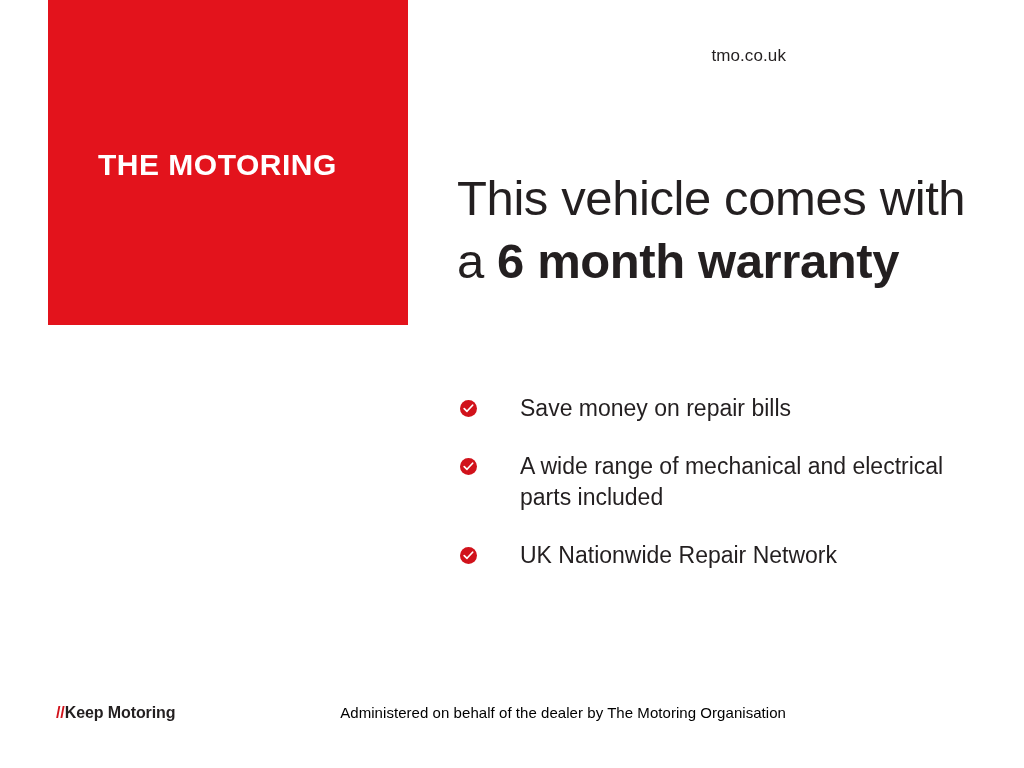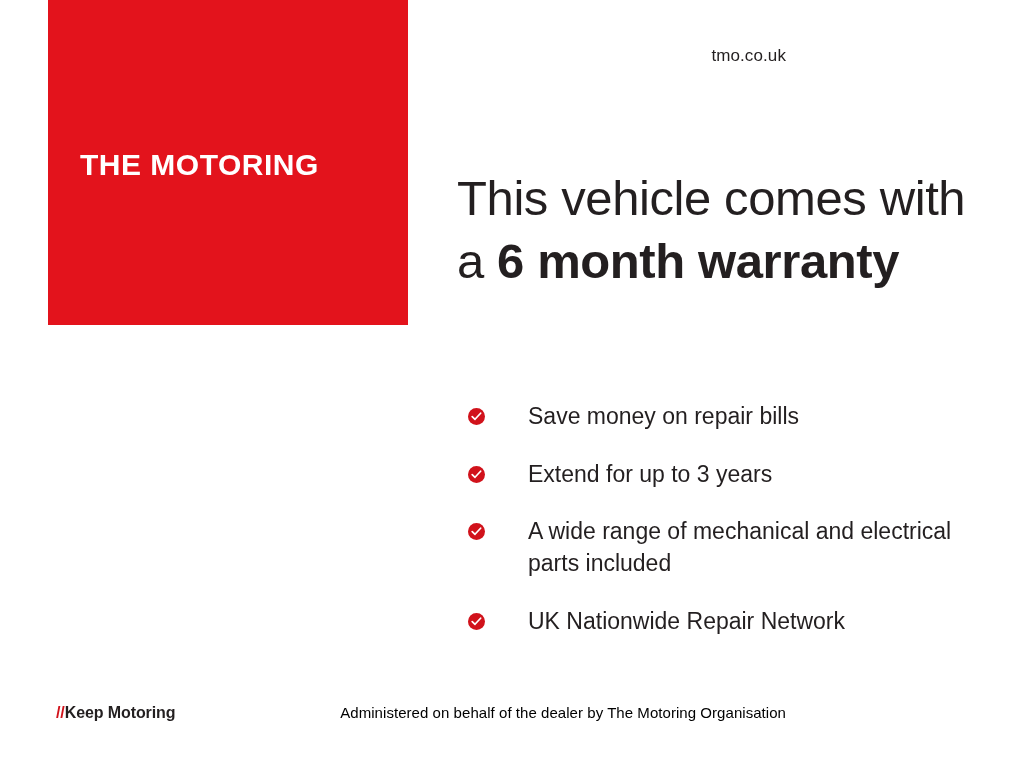--- a/index.html
+++ b/index.html
@@ -33,21 +33,21 @@
     display: flex;
     align-items: center;
     justify-content: flex-start;
   }
   .logo-text {
     color: #ffffff;
     font-weight: bold;
     font-size: 30px;
     line-height: 1.22;
     letter-spacing: 0.5px;
-    padding-left: 32px;
+    padding-left: 50px;
     padding-right: 10px;
     margin-top: 6px;
   }
   .logo-line {
     display: block;
     white-space: nowrap;
   }
 
   
   .site-url {
@@ -75,21 +75,21 @@
     font-weight: bold;
   }
 
   
   .benefits {
     position: absolute;
     left: 452px;
     top: 385px;
     width: 540px;
     list-style: none;
-    margin: 16px;
+    margin: 8px;
     padding: 0;
   }
   .benefit {
     display: flex;
     align-items: flex-start;
     margin-bottom: 26px;
   }
   .benefit:last-child {
     margin-bottom: 0;
   }
@@ -163,28 +163,20 @@
         </svg>
       </span>
       <span class="benefit-text">Save money on repair bills</span>
     </li>
     <li class="benefit">
       <span class="tick">
         <svg width="11" height="11" viewBox="0 0 11 11" aria-hidden="true">
           <path d="M1.2 5.6 L4.0 8.3 L9.6 2.2" stroke="#ffffff" stroke-width="1.7" fill="none" stroke-linecap="round" stroke-linejoin="round"></path>
         </svg>
       </span>
-      <span class="benefit-text">Extend for up to 3 years</span>
-    </li>
-    <li class="benefit">
-      <span class="tick">
-        <svg width="11" height="11" viewBox="0 0 11 11" aria-hidden="true">
-          <path d="M1.2 5.6 L4.0 8.3 L9.6 2.2" stroke="#ffffff" stroke-width="1.7" fill="none" stroke-linecap="round" stroke-linejoin="round"></path>
-        </svg>
-      </span>
       <span class="benefit-text">A wide range of mechanical and electrical parts included</span>
     </li>
     <li class="benefit">
       <span class="tick">
         <svg width="11" height="11" viewBox="0 0 11 11" aria-hidden="true">
           <path d="M1.2 5.6 L4.0 8.3 L9.6 2.2" stroke="#ffffff" stroke-width="1.7" fill="none" stroke-linecap="round" stroke-linejoin="round"></path>
         </svg>
       </span>
       <span class="benefit-text">UK Nationwide Repair Network</span>
     </li>

